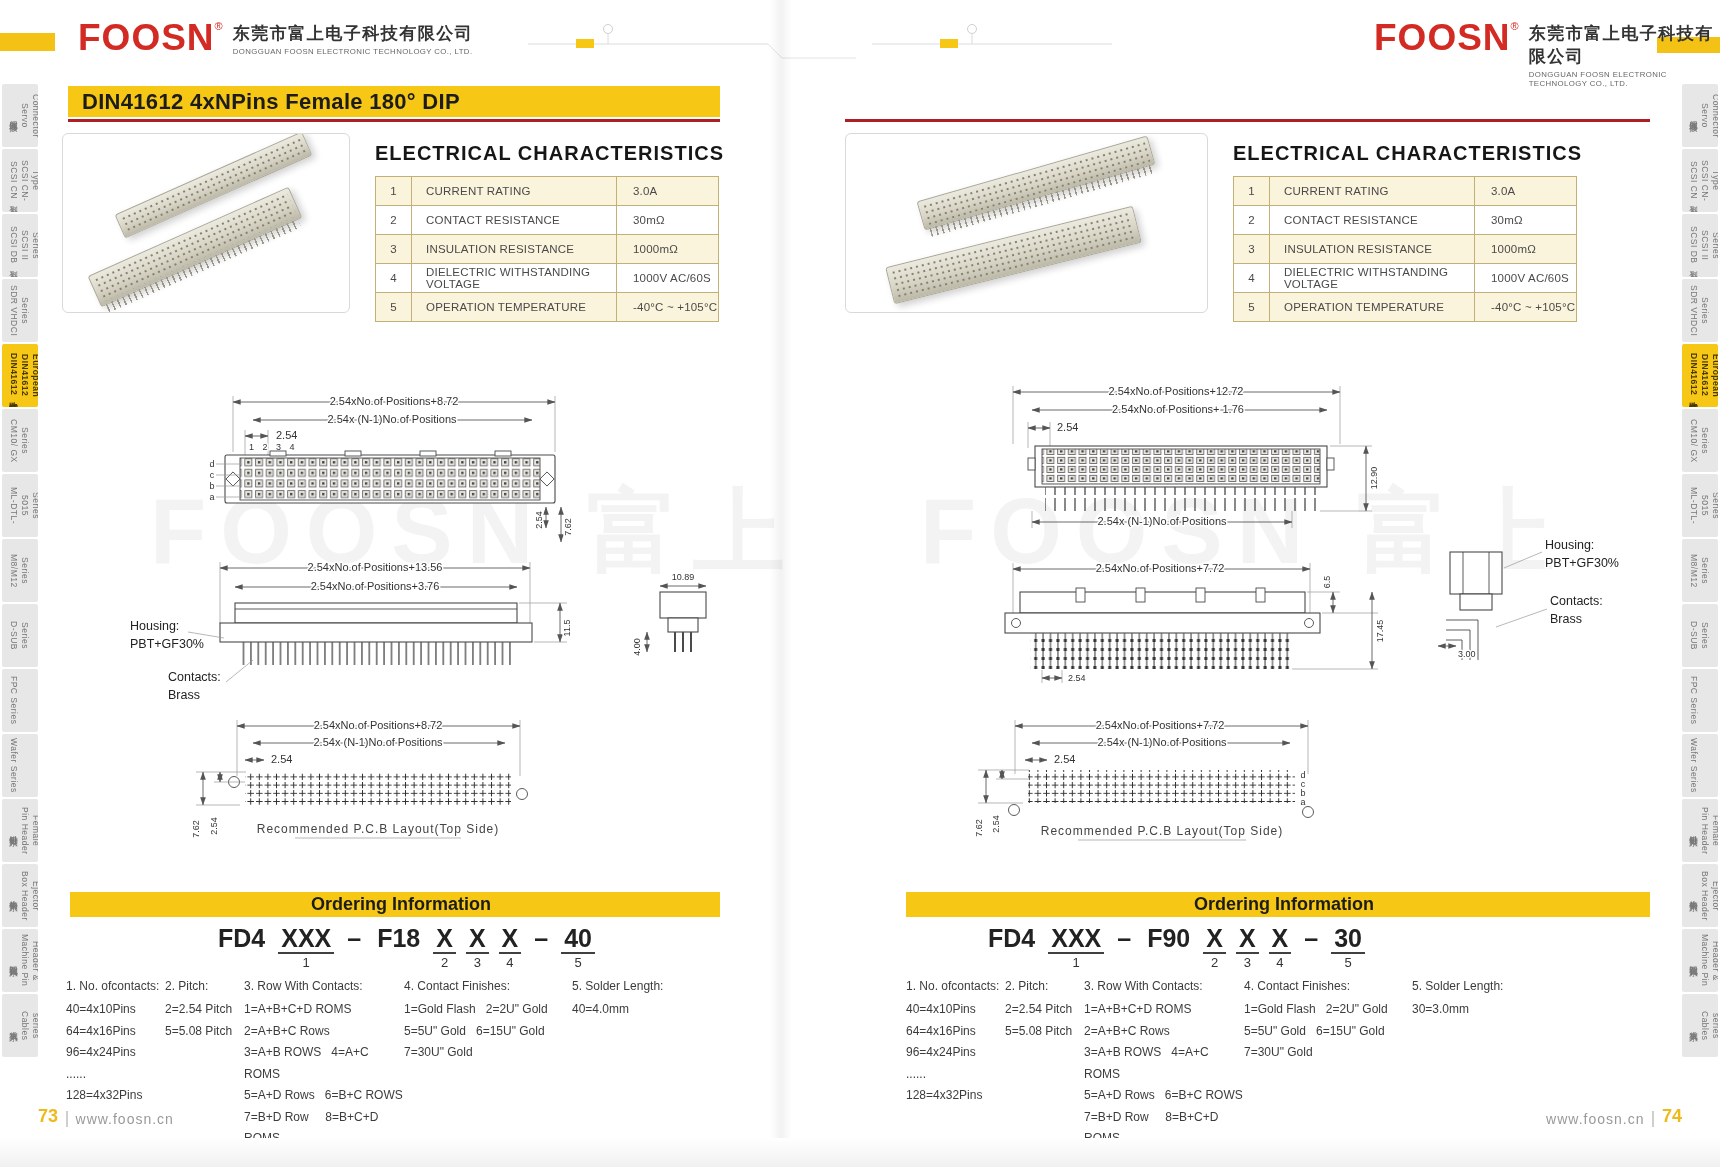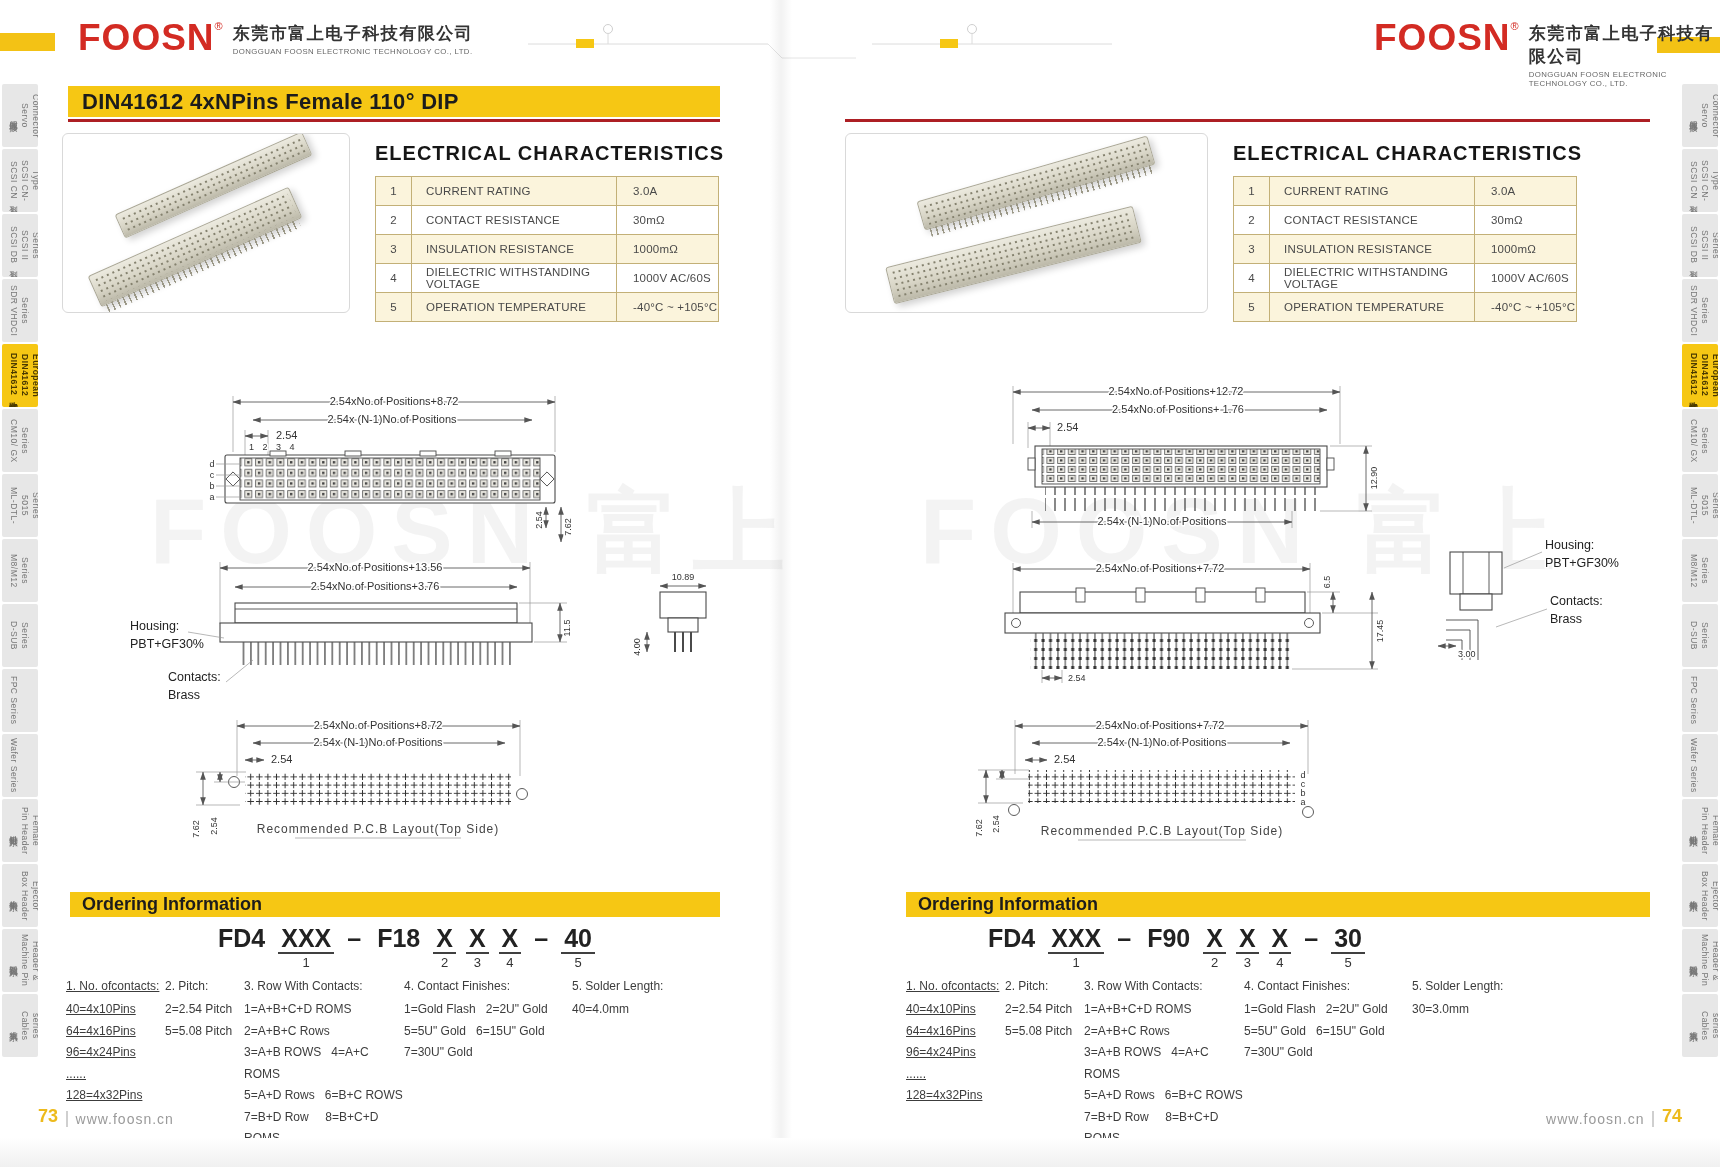--- a/index.html
+++ b/index.html
@@ -66,31 +66,31 @@
   .pinline { stroke:#4a4a4a; stroke-width:2; }
   text.dt { font-size:11px; fill:#333; paint-order:stroke; stroke:#fff; stroke-width:3px;
             stroke-linejoin:round; text-anchor:middle; }
   text.sm { font-size:9px; }
   text.start { text-anchor:start; }
   text.lbl { font-size:12.5px; fill:#222; paint-order:stroke; stroke:#fff; stroke-width:3px; }
   text.cap { font-size:12px; fill:#444; letter-spacing:1px; text-anchor:middle; }
 
   
   .obar { position:absolute; height:25px; background:#F6C714; color:#1c1c1c;
-          font-size:18px; font-weight:bold; line-height:25px; padding-left:12px; }
+          font-size:18px; font-weight:bold; line-height:25px; padding-left:12px;text-align:center; }
   .code { position:absolute; display:flex; justify-content:center; align-items:flex-start; }
   .part { display:inline-flex; flex-direction:column; align-items:center; margin:0 5px; }
   .part .pt { font-size:25px; font-weight:bold; color:#222; line-height:28px; padding:0 3px; }
   .part.u .pt { border-bottom:2px solid #404040; }
   .part .pn { font-size:13px; color:#333; min-height:16px; margin-top:1px; }
   .ocols { position:absolute; display:flex; }
   .ocol { font-size:12px; color:#3c3c3c; }
   .ocol .ot { line-height:21px; margin-bottom:2px; }
   .ocol .ob { white-space:pre-wrap; line-height:21.5px; }
-  .ocols .ocol:nth-child(1){ width:99px;text-decoration:underline; }
+  .ocols .ocol:nth-child(1){ width:99px; }
   .ocols .ocol:nth-child(2){ width:79px; }
   .ocols .ocol:nth-child(3){ width:160px; }
   .ocols .ocol:nth-child(4){ width:168px; }
   .ocols .ocol:nth-child(5){ width:140px; }
 
   
   .footer { position:absolute; display:flex; align-items:flex-end; gap:8px; }
   .footer .pg { font-size:18px; font-weight:bold; color:#EDBA1C; }
   .footer .sep { width:1.5px; height:16px; background:#cfcfcf; }
   .footer .site { font-size:14px; color:#9a9a9a; letter-spacing:1px; }
@@ -312,21 +312,21 @@
       </div>
 
       <div class="tab">
         <span>线束系列</span>
 
         <span>Cables series</span>
       </div>
 
   </div>
 
-  <div class="titlebar" style="left:68px;top:86px;width:652px">DIN41612 4xNPins Female 110° DIP</div>
+  <div class="titlebar" style="left:68px;top:86px;width:652px">DIN41612 4xNPins Female 180° DIP</div>
   <div class="redline" style="left:68px;top:119px;width:652px"></div>
   <div class="redline" style="left:845px;top:119px;width:805px"></div>
 
   <div class="photo" style="left:62px;top:133px;width:288px;height:180px">
     <div class="bar" style="left:48px;top:38px;width:205px;height:26px;transform:rotate(-24deg)">
         <div class="holes"></div>
       </div>
     <div class="bar" style="left:22px;top:96px;width:220px;height:34px;transform:rotate(-24deg)">
         <div class="holes"></div>
         <div class="pins"></div>

